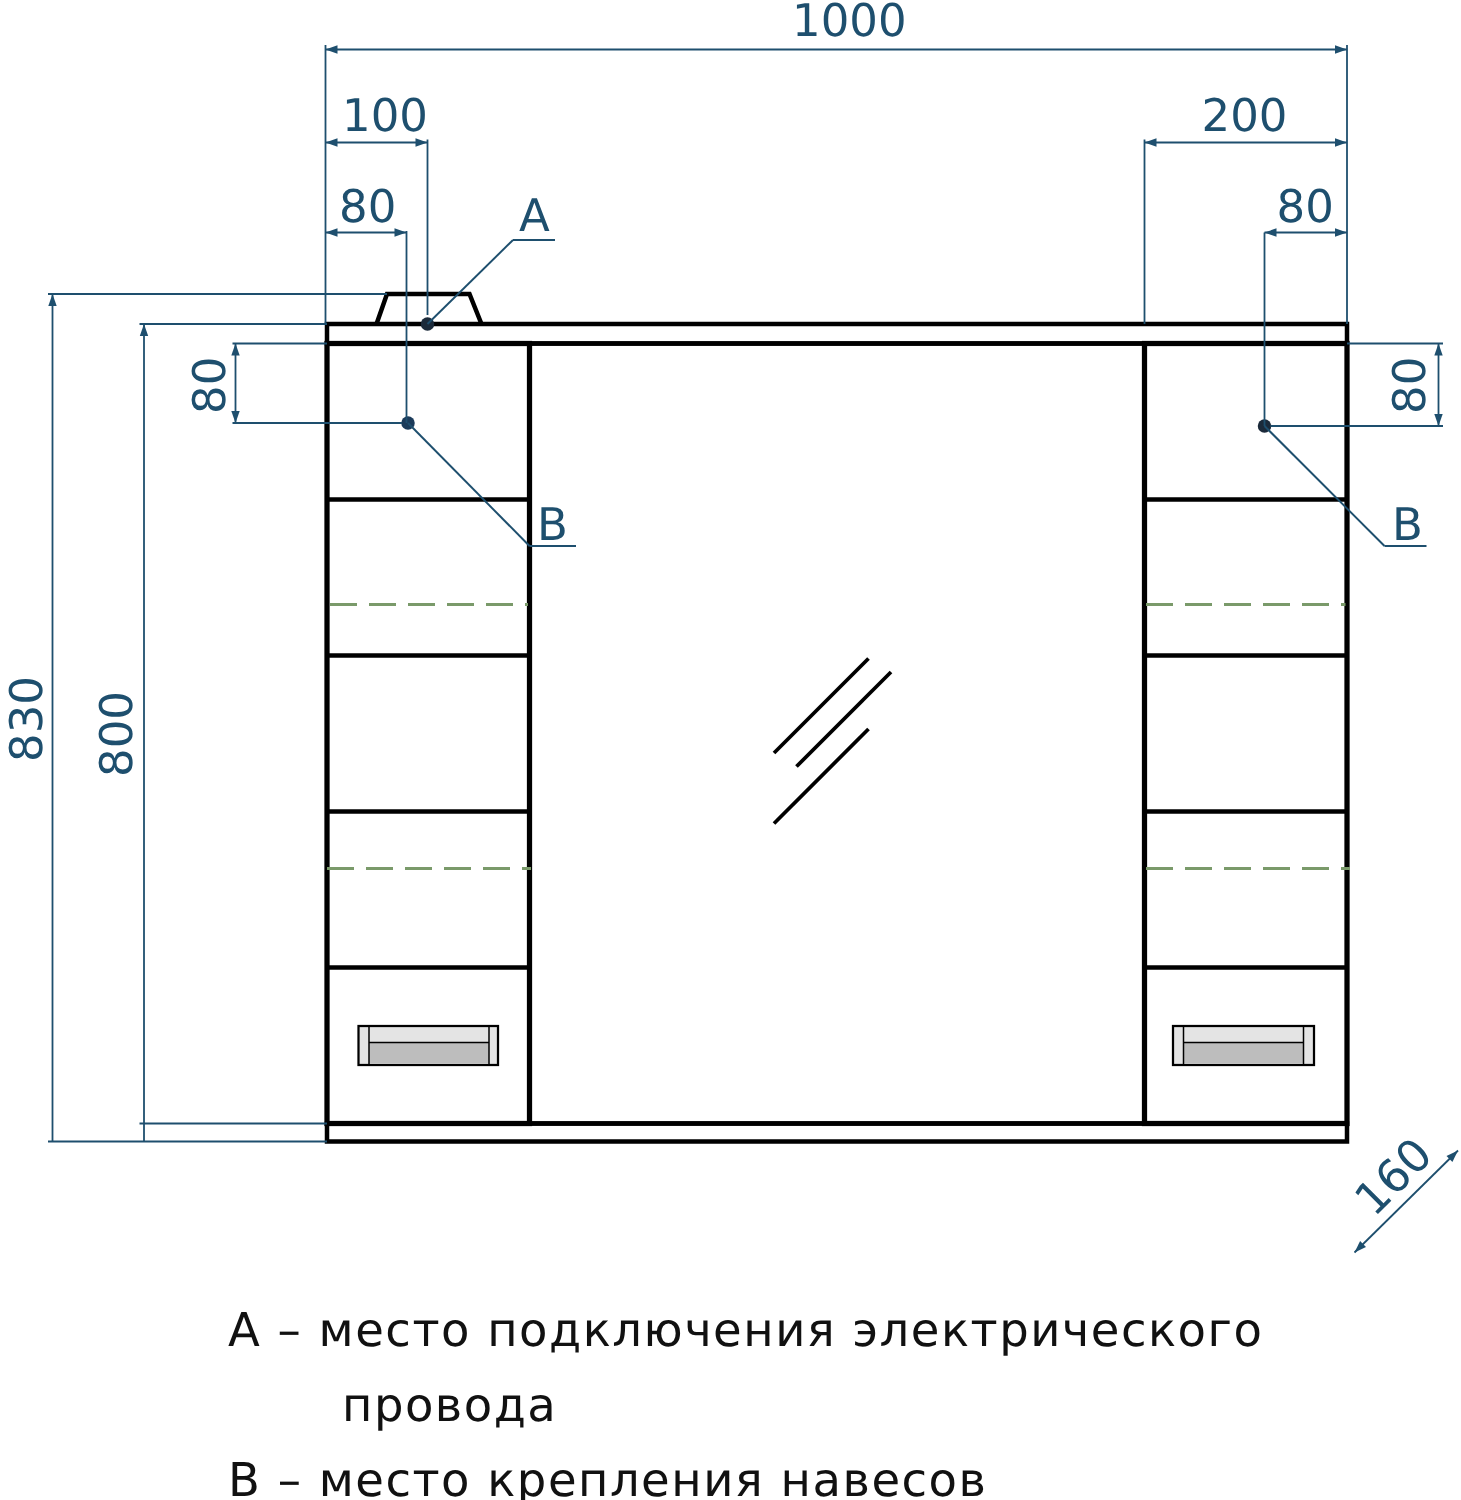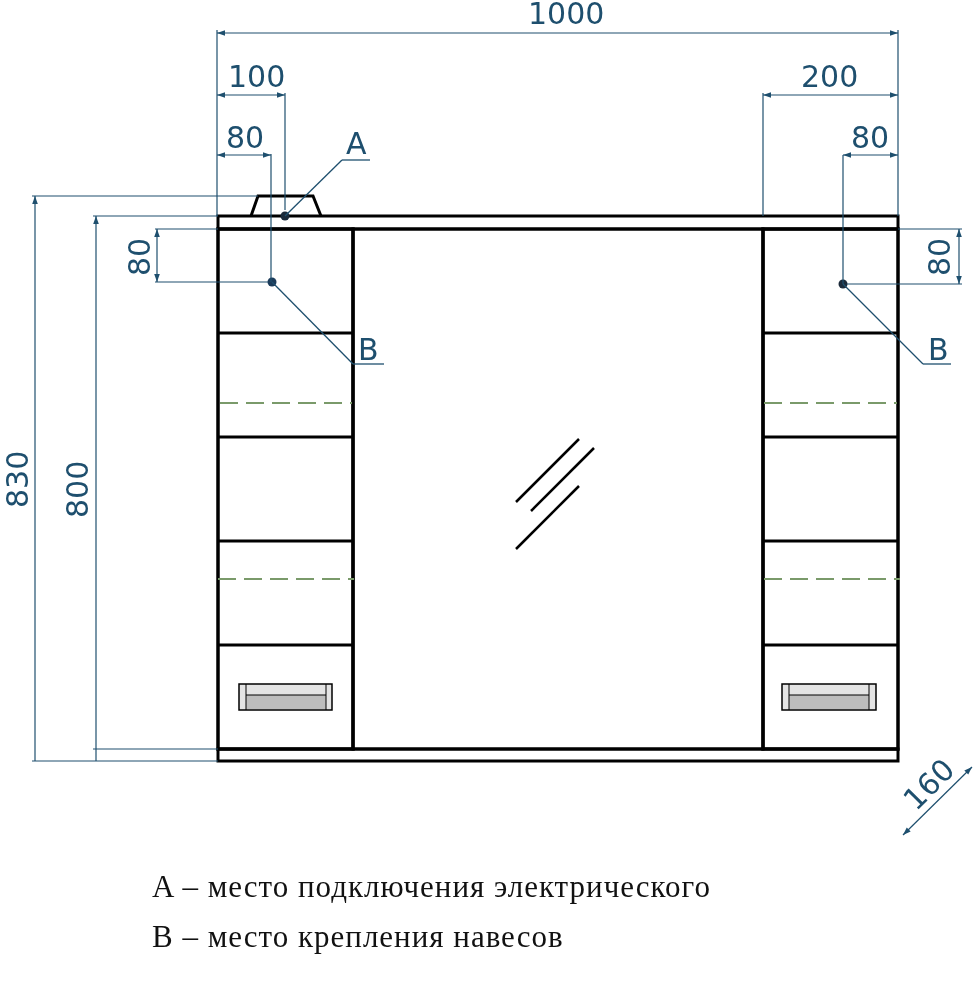--- a/index.html
+++ b/index.html
@@ -1,21 +1,21 @@
 <!DOCTYPE html>
 <html><head>
   <meta charset="utf-8">
   <style>
     html, body { margin: 0; padding: 0; background: #ffffff; }
     body { width: 974px; height: 1000px; position: relative; overflow: hidden; font-family: "DejaVu Sans", sans-serif; }
     #drawing { position: absolute; left: 0; top: 0; width: 974px; height: 1000px; }
     .dim-text { fill: #1e4f6e; font-family: "DejaVu Sans", sans-serif; font-size: 30px; }
     .leader-text { fill: #1e4f6e; font-family: "DejaVu Sans", sans-serif; font-size: 30px; }
     .legend { position: absolute; left: 152px; font-family: "DejaVu Sans", sans-serif; font-size: 31px; color: #111; letter-spacing: 1px; white-space: nowrap; }
-    .legend-line { display: block; line-height: 50px; height: 50px; font-family: Liberation Serif, serif; }
+    .legend-line { display: block; line-height: 50px; height: 50px; }
     .legend-indent { padding-left: 76px; }
   </style>
 </head>
 <body>
 
 <svg id="drawing" viewBox="0 0 974 1000" xmlns="http://www.w3.org/2000/svg">
   <defs>
     <marker id="arr" viewBox="0 0 10 10" refX="10" refY="5" markerWidth="12" markerHeight="8" orient="auto-start-reverse" markerUnits="userSpaceOnUse">
       <path d="M0,1.5 L10,5 L0,8.5 z" fill="#1e4f6e"></path>
     </marker>
@@ -138,14 +138,15 @@
   <text class="dim-text" x="851" y="148">80</text>
   <text class="dim-text" transform="translate(150,276) rotate(-90)">80</text>
   <text class="dim-text" transform="translate(950,276) rotate(-90)">80</text>
   <text class="dim-text" transform="translate(28,508) rotate(-90)">830</text>
   <text class="dim-text" transform="translate(88,518) rotate(-90)">800</text>
   <text class="dim-text" transform="translate(916,812) rotate(-45)">160</text>
 </svg>
 
 <div class="legend" style="top:862px;">
   <span class="legend-line">A – место подключения электрического</span>
+  <span class="legend-line legend-indent">провода</span>
   <span class="legend-line">B – место крепления навесов</span>
 </div>
 
 </body></html>

